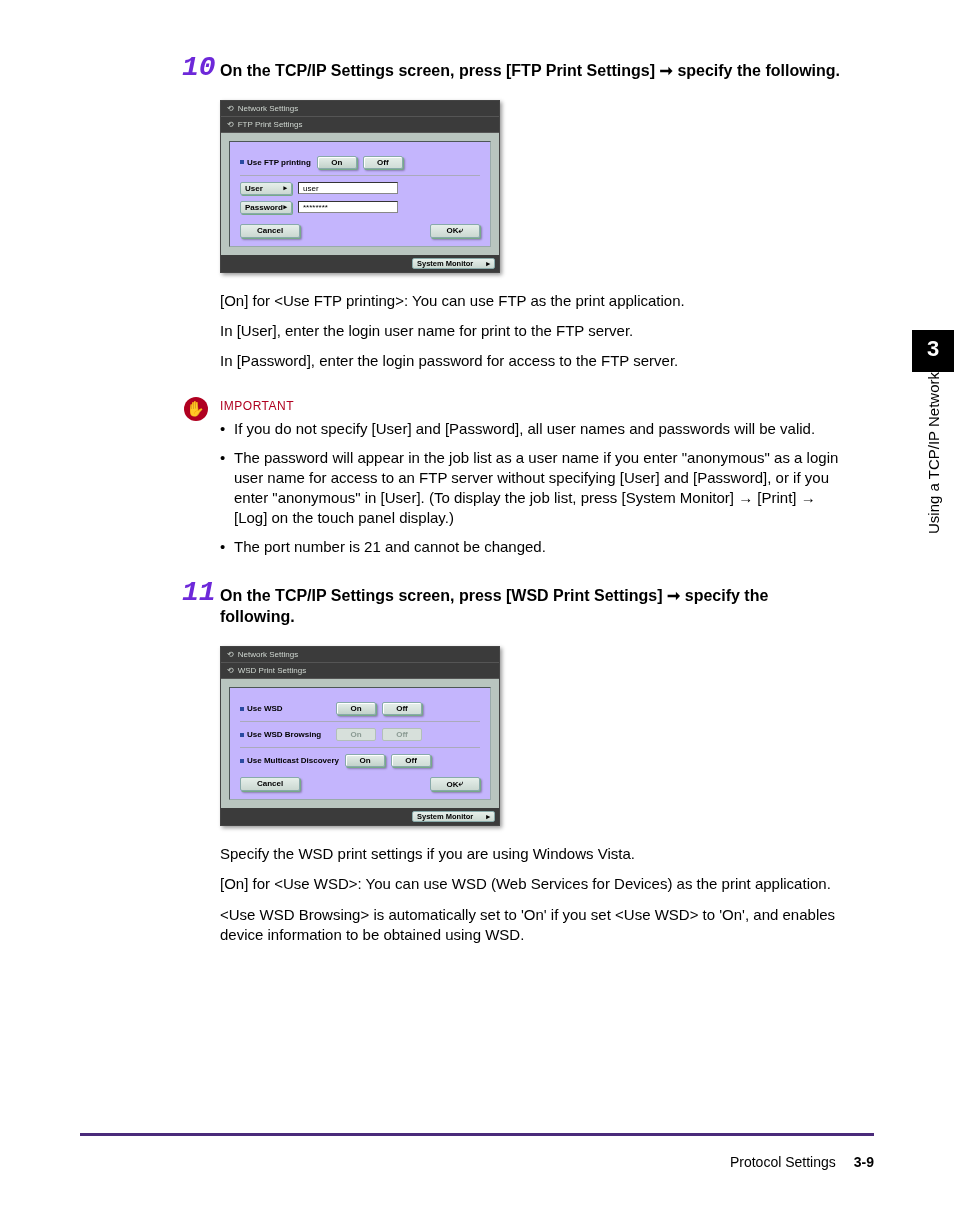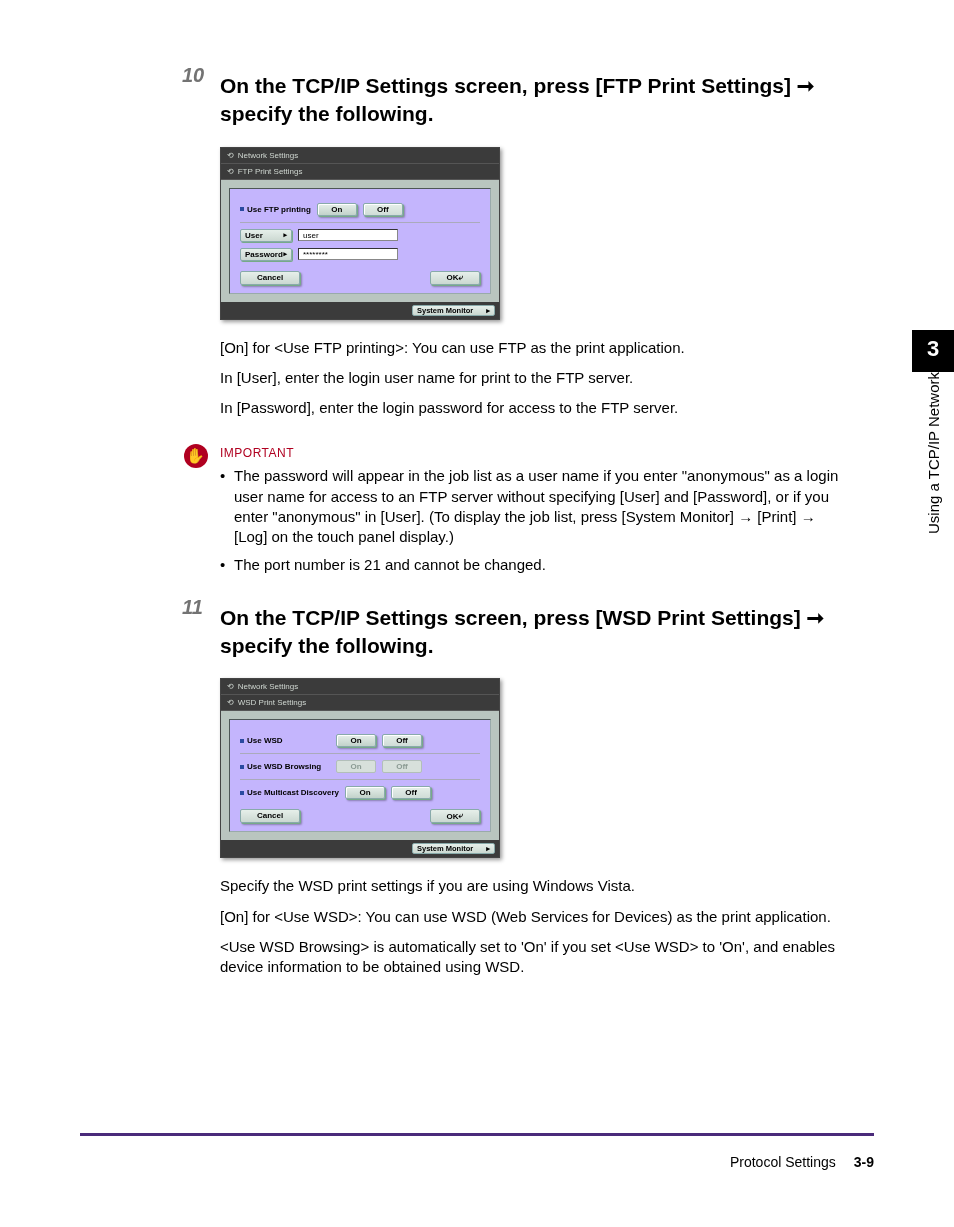--- a/index.html
+++ b/index.html
@@ -54,31 +54,30 @@
     margin-bottom: 28px;
   }
   .step-header {
     position: relative;
     margin-bottom: 18px;
   }
   .step-num {
     position: absolute;
     left: -38px;
     top: -8px;
-    font-family: Liberation Sans, sans-serif;
+    font-family: Liberation Mono, monospace;
     font-style: italic;
     font-weight: bold;
-    font-size: 20px;
-    color: #737373;
+    font-size: 28px;
+    color: #6d28d9;
   }
   .step-title {
-    font-size: 21px;
+    font-size: 16px;
     font-weight: bold;
     line-height: 1.35;
-    margin-top: 12px;
   }
   .arrow {
     font-weight: bold;
   }
   .body-p {
     font-size: 15px;
     line-height: 1.35;
     margin: 10px 0 10px 0;
   }
   .body-block { margin-left: 0; }
@@ -369,20 +368,21 @@
       <p class="body-p">In [Password], enter the login password for access to the FTP server.</p>
     </div>
   </div>
 
   <div class="important-wrap">
     <div class="important-icon">
         <span>✋</span>
       </div>
     <div class="important-title">IMPORTANT</div>
     <ul class="important-list">
+      <li>If you do not specify [User] and [Password], all user names and passwords will be valid.</li>
       <li>The password will appear in the job list as a user name if you enter "anonymous" as a login user name for access to an FTP server without specifying [User] and [Password], or if you enter "anonymous" in [User]. (To display the job list, press [System Monitor] → [Print] → [Log] on the touch panel display.)</li>
       <li>The port number is 21 and cannot be changed.</li>
     </ul>
   </div>
 
   <div class="step">
     <div class="step-header">
       <div class="step-num">11</div>
       <div class="step-title">
         <span>On the TCP/IP Settings screen, press [WSD Print Settings]</span>

